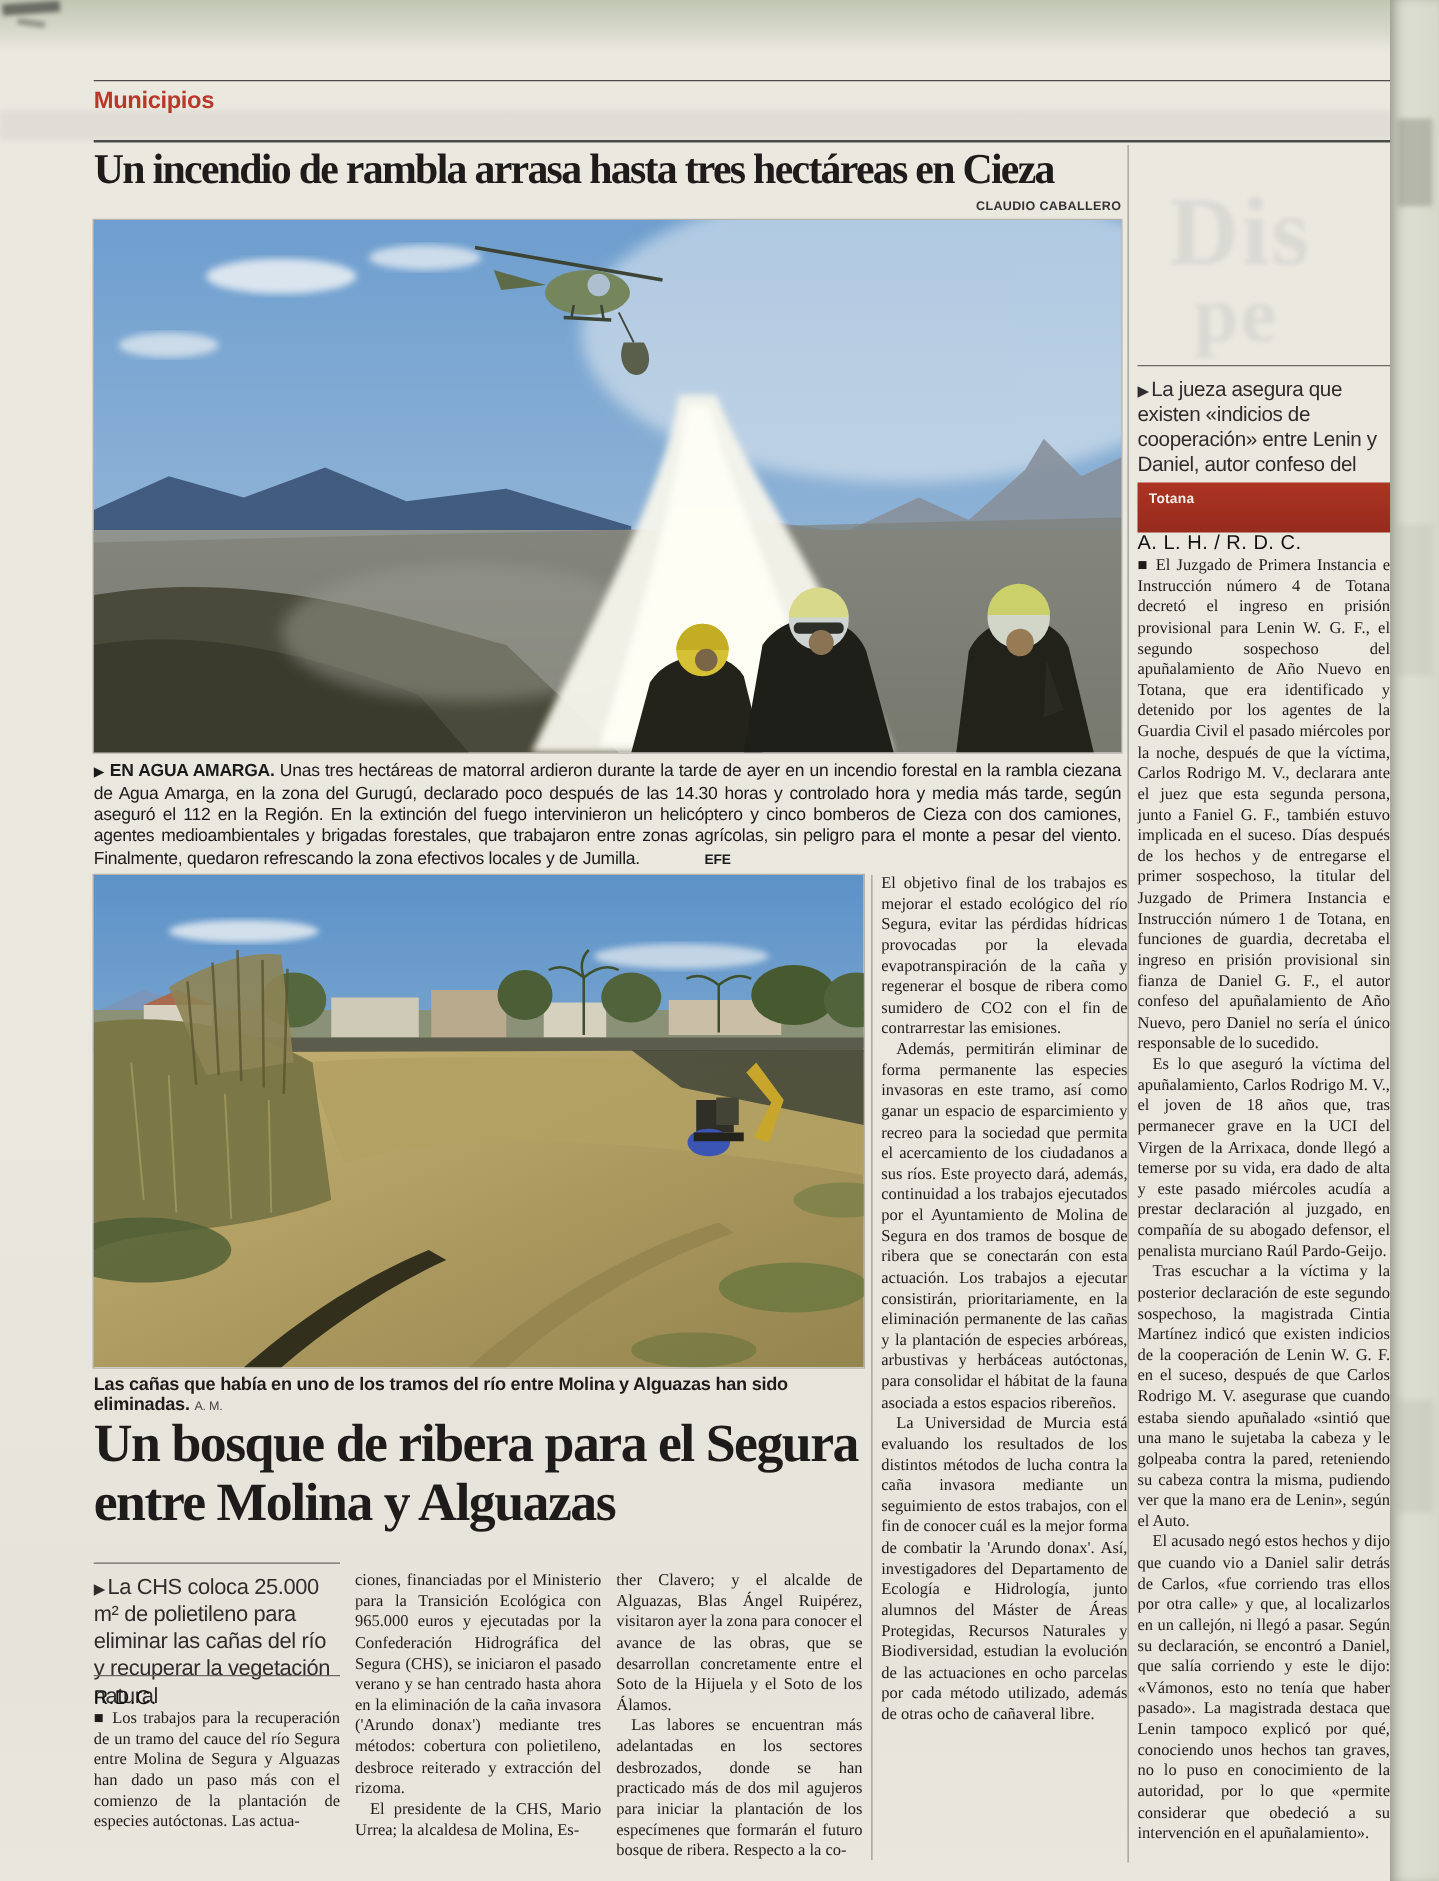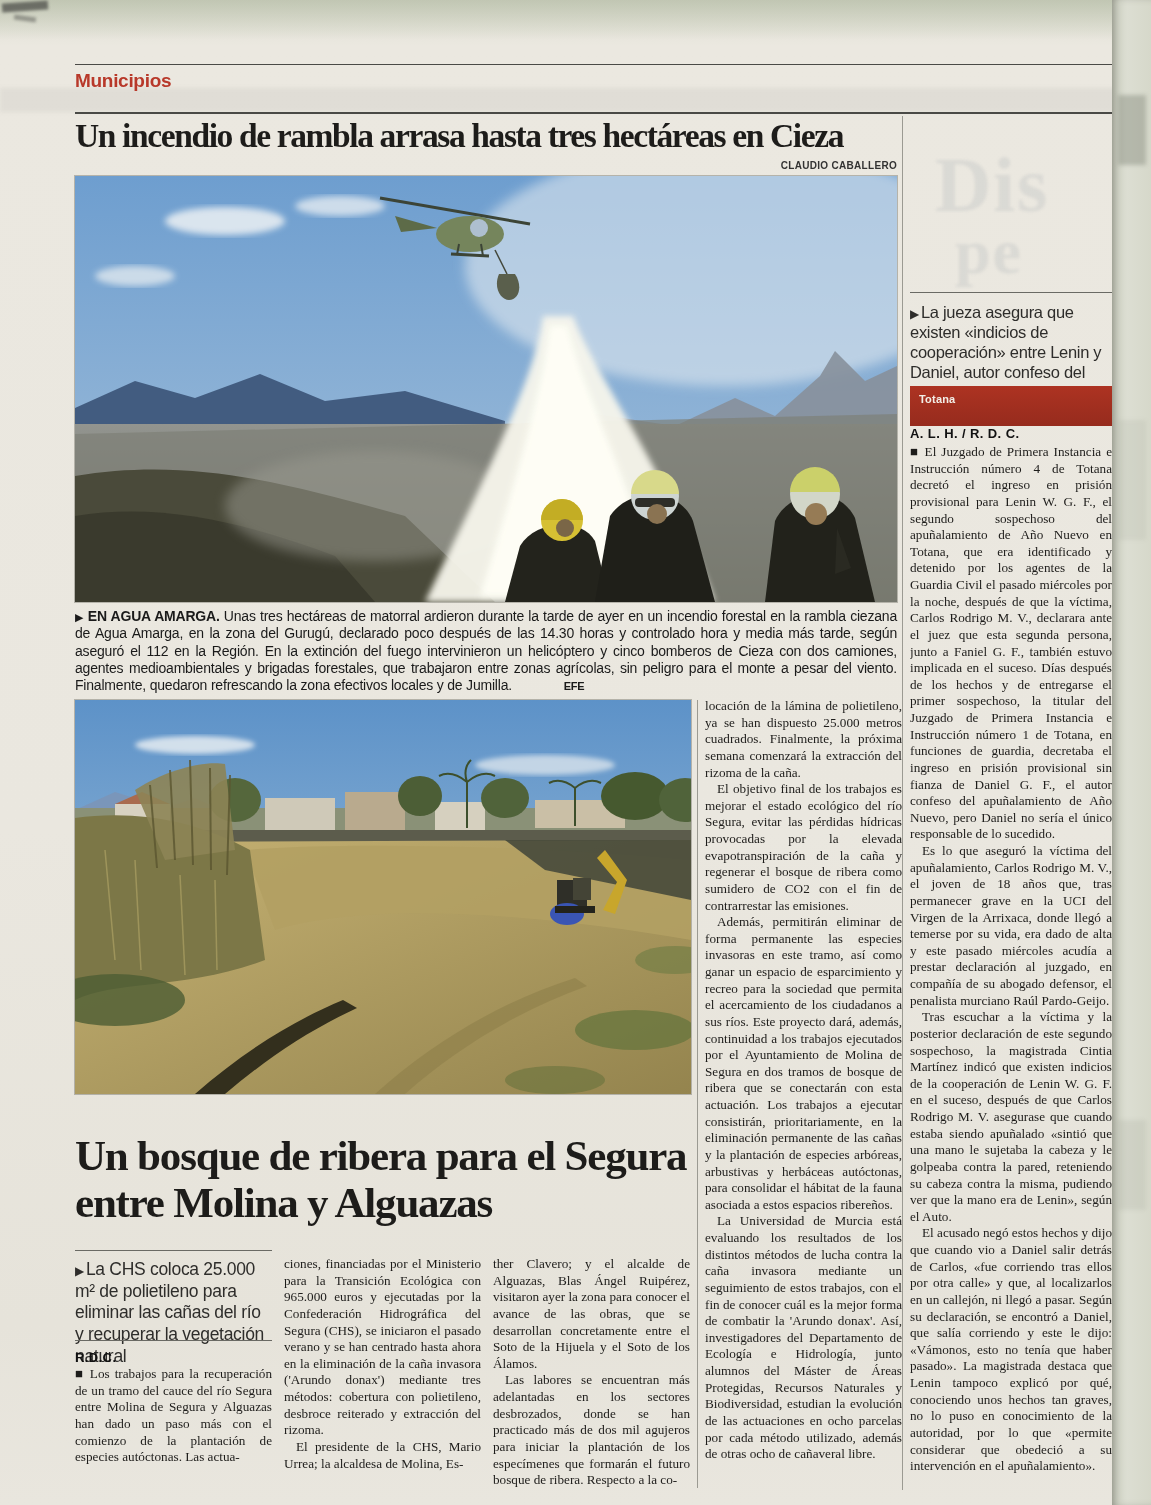--- a/index.html
+++ b/index.html
@@ -30,21 +30,21 @@
   .caption{font-family:"Liberation Sans",sans-serif;font-size:14px;line-height:1.24;color:#1a1a1a;letter-spacing:-.2px;text-align:justify;}
   .caption .lead{font-weight:bold;}
   .caption .credit{font-weight:bold;font-size:11px;padding-left:48px;}
   .cap-arrow{color:#1a1a1a;font-size:11px;margin-right:4px;}
   .caption2{font-family:"Liberation Sans",sans-serif;font-weight:bold;font-size:14.5px;letter-spacing:-.2px;}
   .caption2 .credit{font-weight:normal;font-size:10px;color:#444;}
   
   .h2{left:75px;top:1132px;width:620px;font-weight:bold;font-size:43px;line-height:1.1;letter-spacing:-1.2px;}
   .standfirst{font-family:"Liberation Sans",sans-serif;font-size:17.5px;line-height:1.24;color:#2e2d2b;letter-spacing:-.3px;}
   .sf-arrow{font-size:12px;margin-right:2px;}
-  .byline{font-family:"Liberation Sans",sans-serif;font-weight:bold;font-size:13px;letter-spacing:.4px;color:#111;}
+  .byline{font-family:"Liberation Sans",sans-serif;font-weight:normal;font-size:16px;letter-spacing:.4px;color:#111;}
   .body{font-size:13.2px;line-height:1.26;text-align:justify;overflow:hidden;}
   .body p{margin:0;}
   .body p + p{text-indent:12px;}
   .thin{background:#6a6a64;height:1px;}
   .vrule{width:1px;background:#9b9a92;}
   
   .h3{left:910px;top:123px;width:202px;font-weight:bold;font-size:28px;line-height:1.14;letter-spacing:-.6px;}
   .standfirst-r{font-family:"Liberation Sans",sans-serif;font-size:16.5px;line-height:1.22;color:#2e2d2b;letter-spacing:-.3px;}
   .totana{left:910px;top:386px;width:202px;height:40px;background:linear-gradient(180deg,#ad3322,#962b1d);color:#f3efe8;
           font-family:"Liberation Sans",sans-serif;font-weight:bold;font-size:11px;line-height:27px;padding-left:9px;box-sizing:border-box;letter-spacing:.2px;}
@@ -225,20 +225,24 @@
 
       <path d="M120,394 C170,350 220,320 268,300 L282,308 C234,330 190,360 150,394 Z" fill="#332f1d"></path>
       <path d="M300,394 C360,340 430,300 500,278 L512,286 C440,312 380,350 330,394 Z" fill="#8d7e49" opacity=".6"></path>
 
       <ellipse cx="560" cy="330" rx="60" ry="20" fill="#63743c" opacity=".7"></ellipse>
       <ellipse cx="600" cy="260" rx="40" ry="14" fill="#6c7c42" opacity=".6"></ellipse>
       <ellipse cx="480" cy="380" rx="50" ry="14" fill="#5d6e38" opacity=".5"></ellipse>
     </svg>
   </div>
 
+  <div class="abs caption2" style="left:75px;top:1100px;width:616px;">
+    <span>Las cañas que había en uno de los tramos del río entre Molina y Alguazas han sido eliminadas.</span>
+    <span class="credit">A. M.</span>
+  </div>
 
   <div class="abs h2">Un bosque de ribera para el Segura entre Molina y Alguazas</div>
 
   <div class="abs thin" style="left:75px;top:1250px;width:197px;"></div>
   <div class="abs standfirst" style="left:75px;top:1259px;width:192px;">
     <span class="sf-arrow">▶</span><span>La CHS coloca 25.000 m² de polietileno para eliminar las cañas del río y recuperar la vegetación natural</span>
   </div>
   <div class="abs thin" style="left:75px;top:1340px;width:197px;"></div>
   <div class="abs byline" style="left:75px;top:1350px;">R.D.C.</div>
 
@@ -249,21 +253,20 @@
       <p>ciones, financiadas por el Ministerio para la Transición Ecológica con 965.000 euros y ejecutadas por la Confederación Hidrográfica del Segura (CHS), se iniciaron el pasado verano y se han centrado hasta ahora en la eliminación de la caña invasora ('Arundo donax') mediante tres métodos: cobertura con polietileno, desbroce reiterado y extracción del rizoma.</p>
       <p>El presidente de la CHS, Mario Urrea; la alcaldesa de Molina, Es-</p>
     </div>
   <div class="abs body" style="left:493px;top:1256px;width:197px;height:246px;">
       <p>ther Clavero; y el alcalde de Alguazas, Blas Ángel Ruipérez, visitaron ayer la zona para conocer el avance de las obras, que se desarrollan concretamente entre el Soto de la Hijuela y el Soto de los Álamos.</p>
       <p>Las labores se encuentran más adelantadas en los sectores desbrozados, donde se han practicado más de dos mil agujeros para iniciar la plantación de los especímenes que formarán el futuro bosque de ribera. Respecto a la co-</p>
     </div>
 
   <div class="abs vrule" style="left:697px;top:700px;height:788px;"></div>
   <div class="abs body" style="left:705px;top:698px;width:197px;height:792px;">
-      <p>locación de la lámina de polietileno, ya se han dispuesto 25.000 metros cuadrados. Finalmente, la próxima semana comenzará la extracción del rizoma de la caña.</p>
       <p>El objetivo final de los trabajos es mejorar el estado ecológico del río Segura, evitar las pérdidas hídricas provocadas por la elevada evapotranspiración de la caña y regenerar el bosque de ribera como sumidero de CO2 con el fin de contrarrestar las emisiones.</p>
       <p>Además, permitirán eliminar de forma permanente las especies invasoras en este tramo, así como ganar un espacio de esparcimiento y recreo para la sociedad que permita el acercamiento de los ciudadanos a sus ríos. Este proyecto dará, además, continuidad a los trabajos ejecutados por el Ayuntamiento de Molina de Segura en dos tramos de bosque de ribera que se conectarán con esta actuación. Los trabajos a ejecutar consistirán, prioritariamente, en la eliminación permanente de las cañas y la plantación de especies arbóreas, arbustivas y herbáceas autóctonas, para consolidar el hábitat de la fauna asociada a estos espacios ribereños.</p>
       <p>La Universidad de Murcia está evaluando los resultados de los distintos métodos de lucha contra la caña invasora mediante un seguimiento de estos trabajos, con el fin de conocer cuál es la mejor forma de combatir la 'Arundo donax'. Así, investigadores del Departamento de Ecología e Hidrología, junto alumnos del Máster de Áreas Protegidas, Recursos Naturales y Biodiversidad, estudian la evolución de las actuaciones en ocho parcelas por cada método utilizado, además de otras ocho de cañaveral libre.</p>
     </div>
 
   <div class="abs thin" style="left:910px;top:292px;width:202px;"></div>
   <div class="abs standfirst-r" style="left:910px;top:302px;width:200px;">
     <span class="sf-arrow">▶</span><span>La jueza asegura que existen «indicios de cooperación» entre Lenin y Daniel, autor confeso del apuñalamiento</span>
   </div>
   <div class="abs totana">Totana</div>

